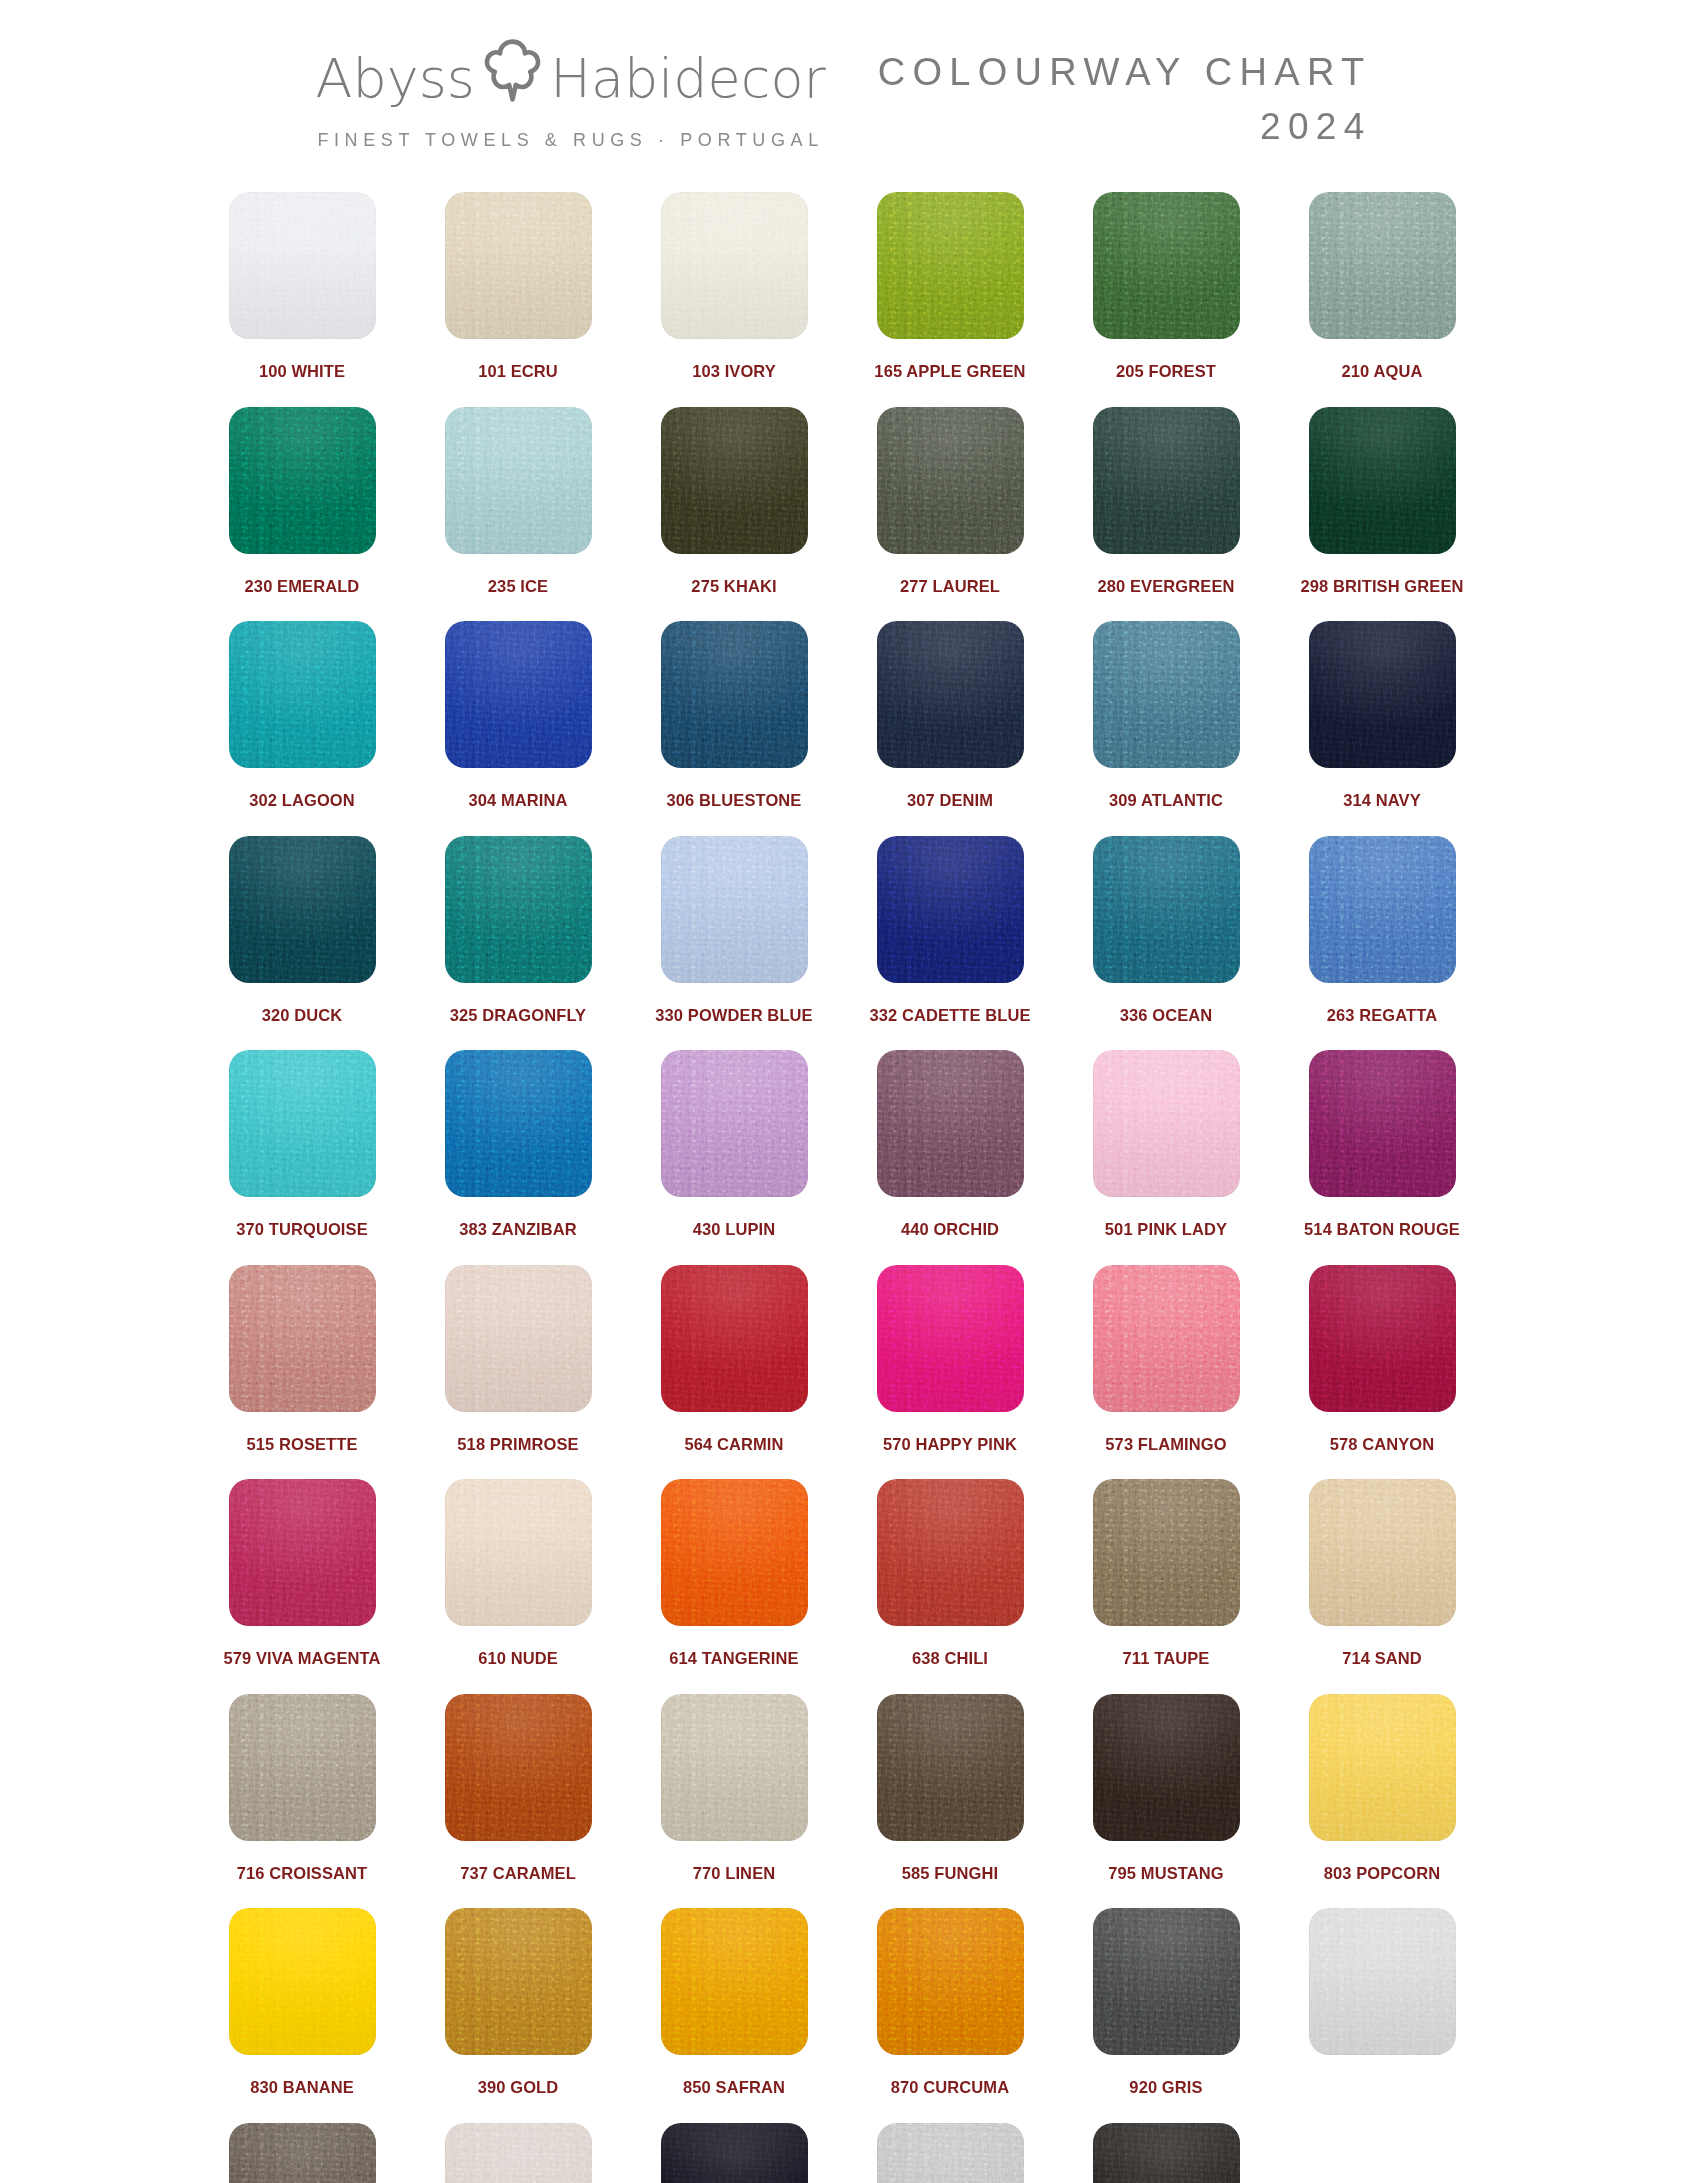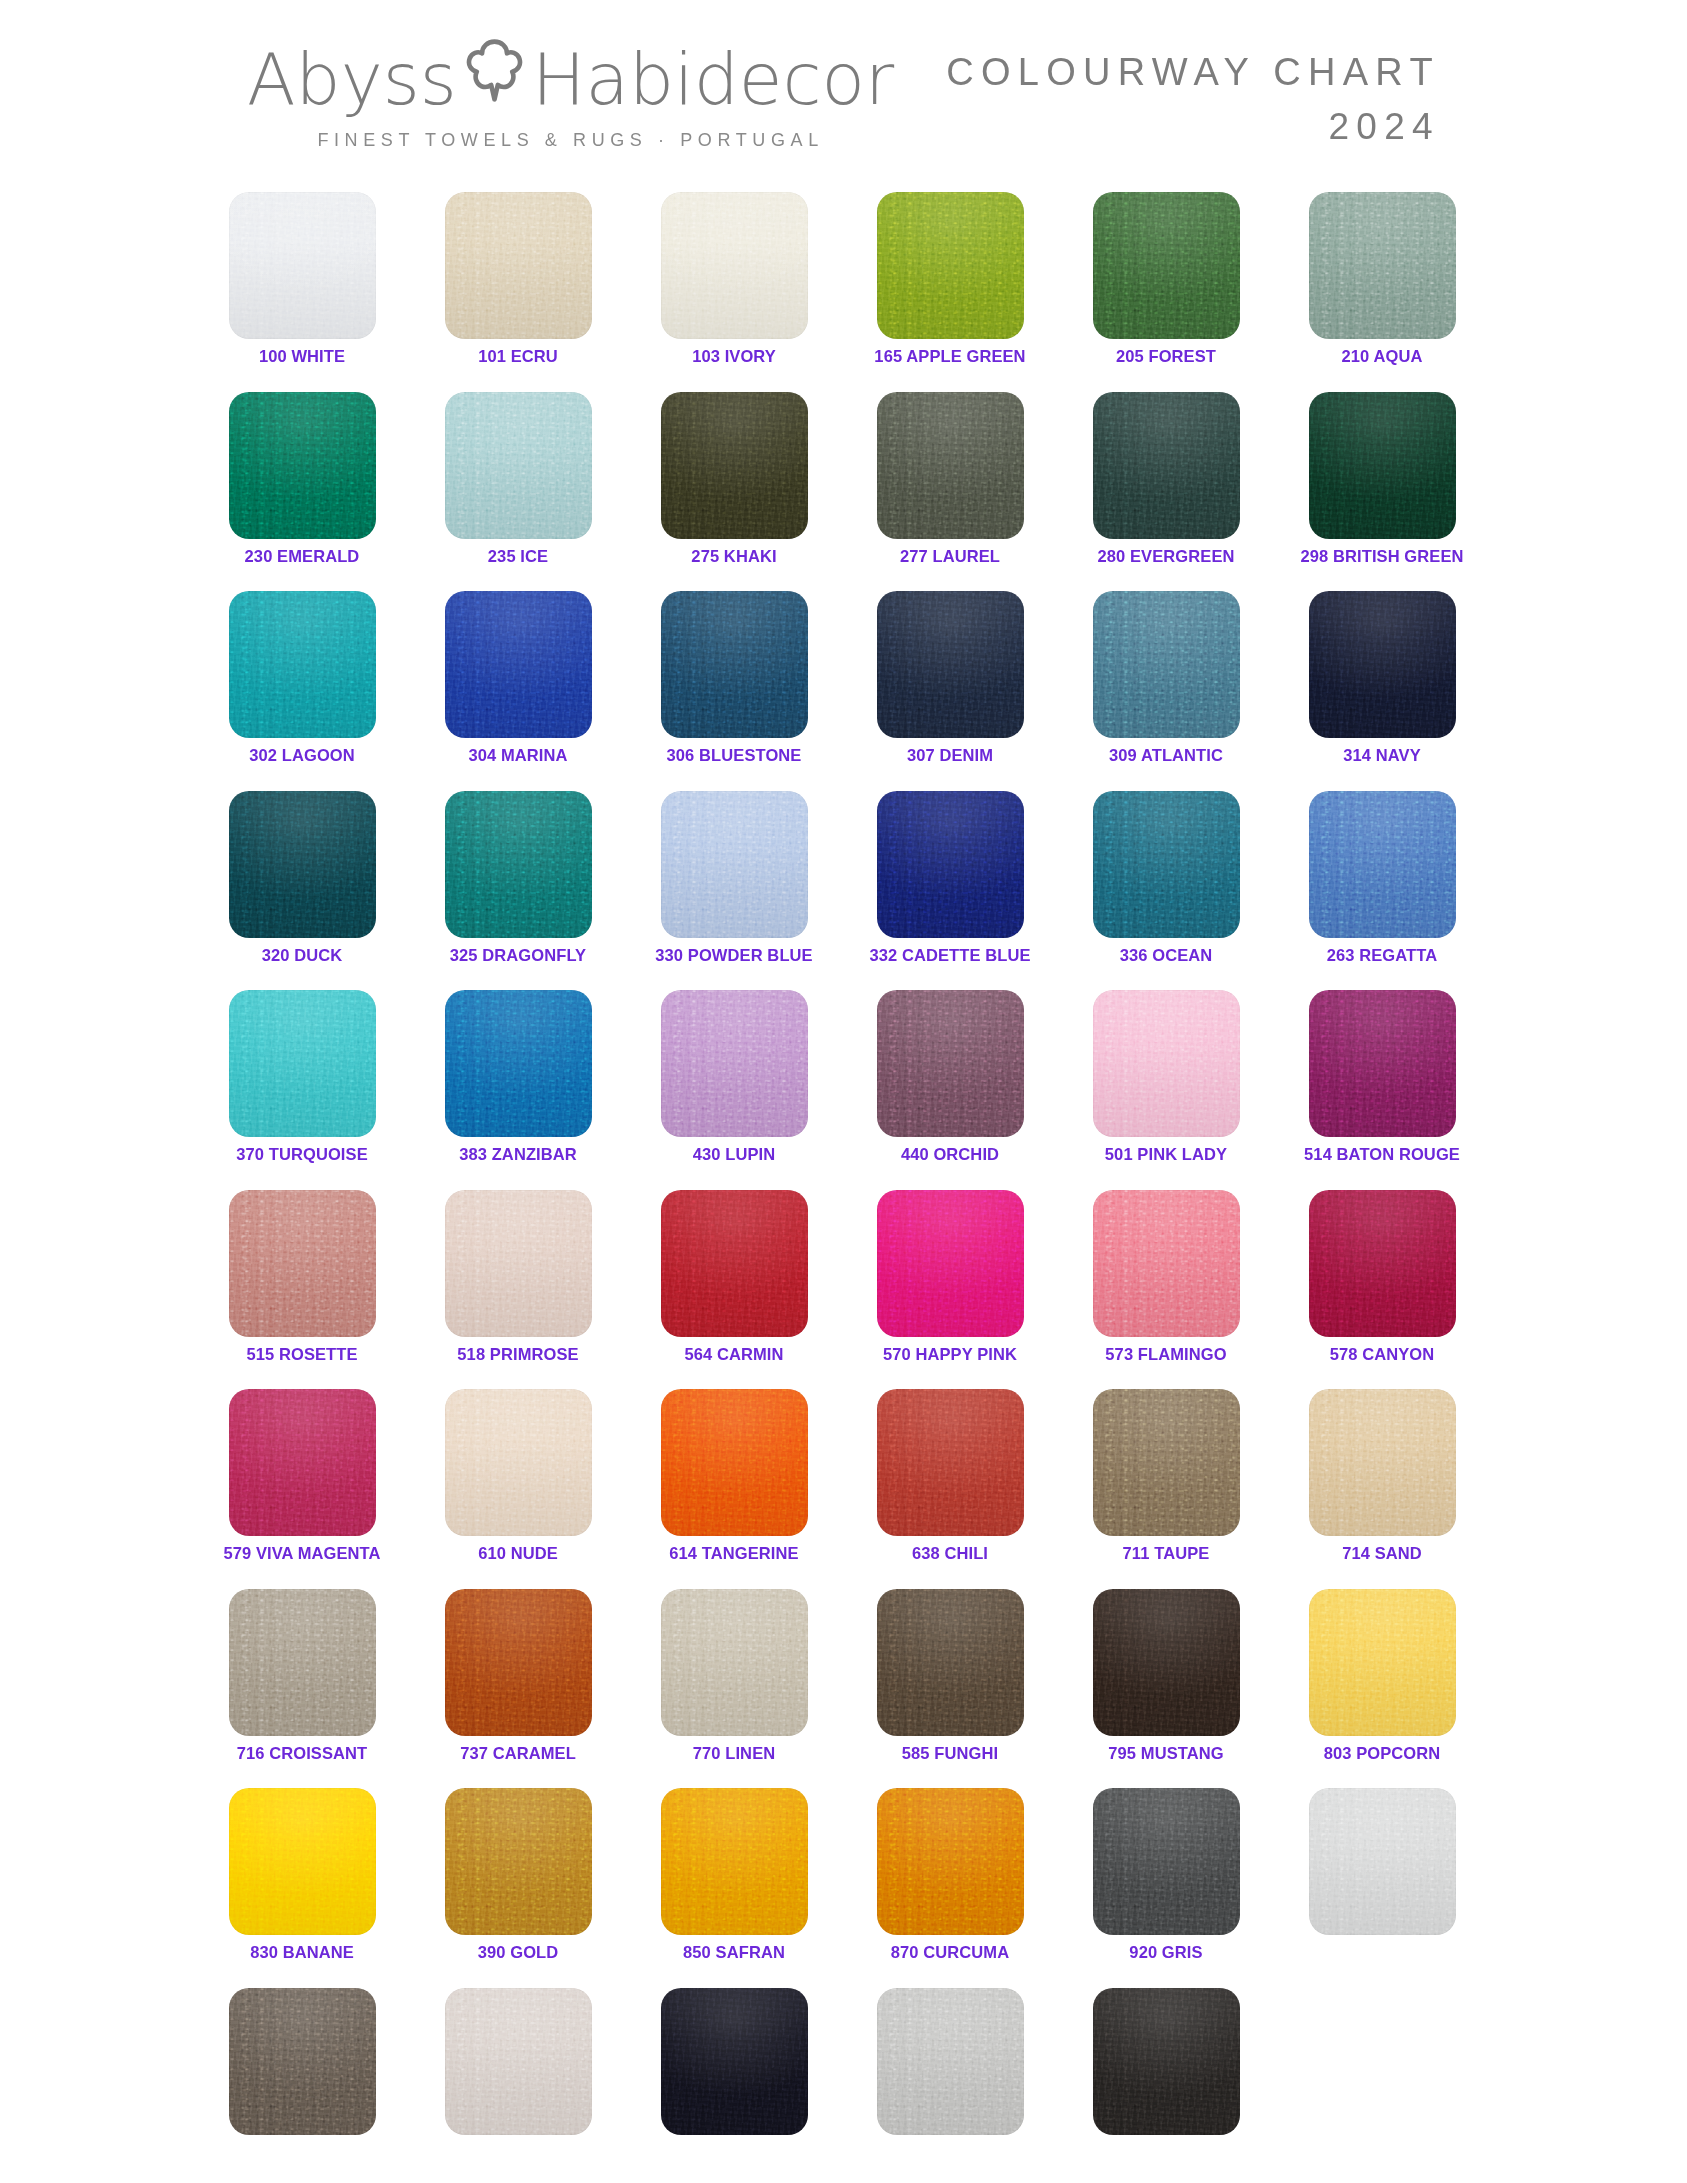--- a/index.html
+++ b/index.html
@@ -40,21 +40,21 @@
     padding-top: 1.3px;
   }
   .logo-wordmark {
     display: flex;
     align-items: center;
     justify-content: center;
     gap: 2.6px;
   }
   .logo-word {
     font-family: "DejaVu Sans", sans-serif;
-    font-size: 71px;
+    font-size: 54px;
     font-weight: 300;
     color: #7c7c7c;
     letter-spacing: 0px;
     line-height: 1;
   }
   .logo-mark {
     width: 57px;
     height: 63px;
     display: block;
     margin: 0 6.6px 17px 6.6px;
@@ -158,23 +158,23 @@
     position: absolute;
     inset: 0;
     background:
       radial-gradient(ellipse 120% 90% at 50% 22%, rgba(255,255,255,0.13), rgba(255,255,255,0) 58%),
       linear-gradient(180deg, rgba(255,255,255,0.06) 0%, rgba(0,0,0,0) 34%, rgba(0,0,0,0.06) 100%);
   }
   .label {
     font-family: "Liberation Sans", sans-serif;
     font-size: 16.5px;
     font-weight: 700;
-    color: #6d28d9;
+    color: #7f1d1d;
     letter-spacing: 0.1px;
-    margin-top: 9px;
+    margin-top: 24px;
     margin-bottom: 27px;
     white-space: nowrap;
     line-height: 1;
   }
 </style>
 </head>
 <body>
 
 <div class="header">
   <div class="header-inner">

